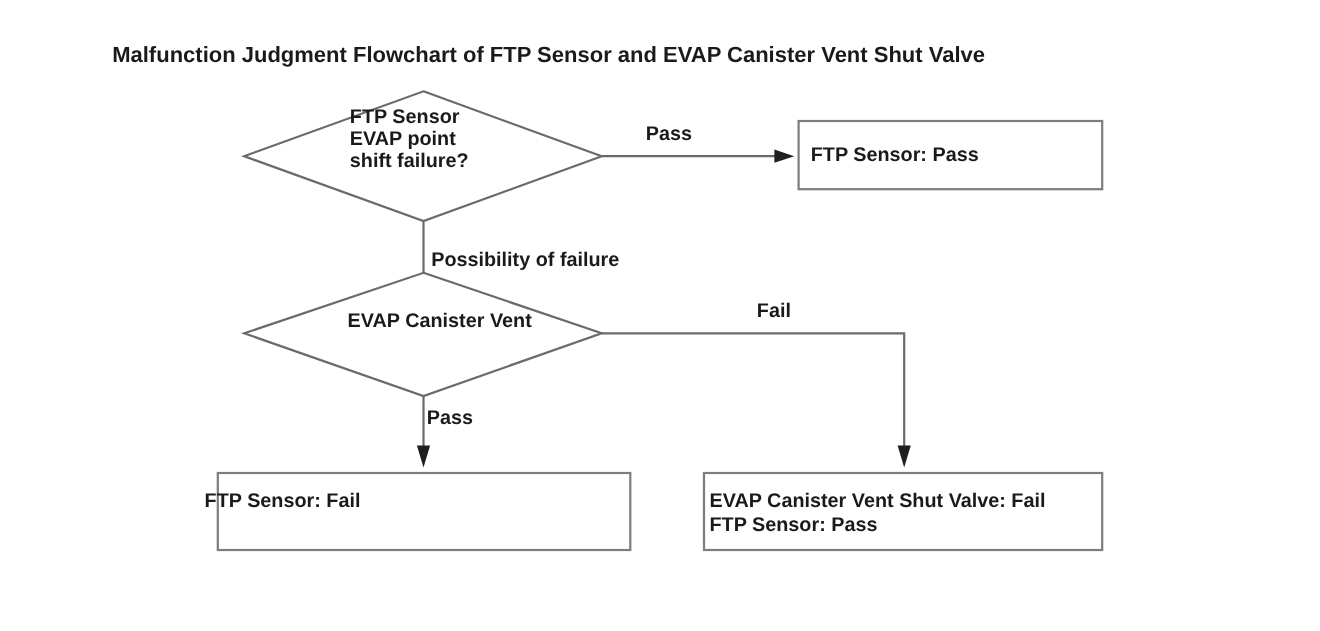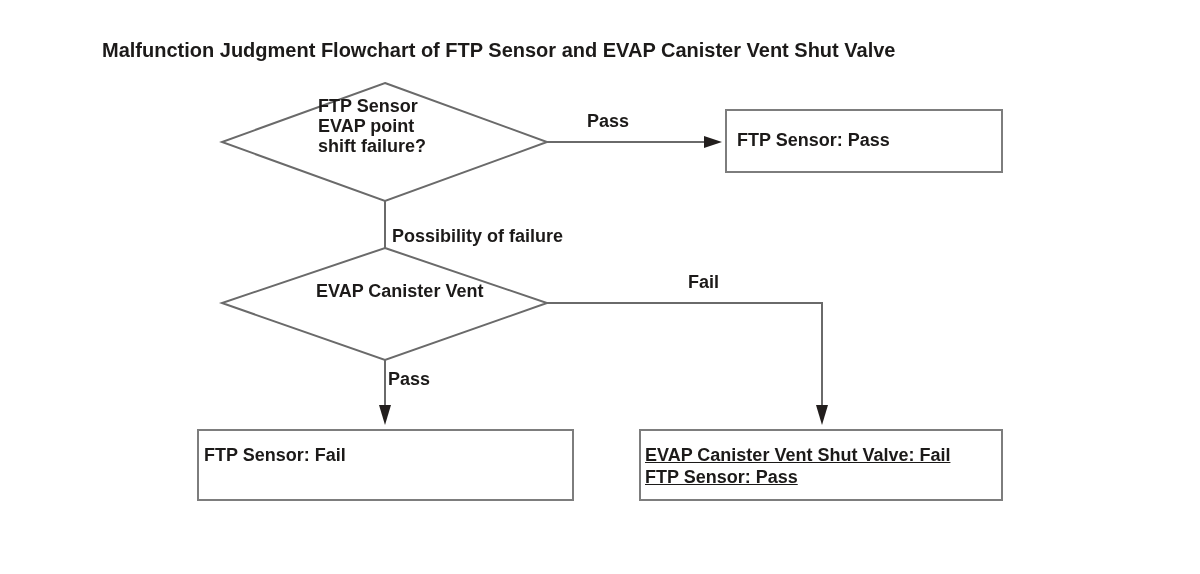--- a/index.html
+++ b/index.html
@@ -35,22 +35,22 @@
     left:102px;top:38px;
     font-size:20px;line-height:24px;
   }
   .d1-text{left:318px;top:96px;line-height:20px;}
   .d2-text{left:288px;top:281px;line-height:21px;margin-left:28px;}
   .lbl-pass-top{left:587px;top:111px;}
   .lbl-possibility{left:392px;top:226px;text-align:center;}
   .lbl-fail{left:660px;top:272px;margin-left:28px;}
   .lbl-pass-bottom{left:388px;top:369px;}
   .box1-text{left:737px;top:130px;}
-  .box2-text{left:204px;top:444px;line-height:22px;}
-  .box3-text{left:645px;top:444px;line-height:22px;text-decoration:underline;}
+  .box2-text{left:186px;top:444px;line-height:22px;}
+  .box3-text{left:645px;top:444px;line-height:22px;}
 </style>
 </head>
 <body>
 
 <div class="stage">
 
   <svg width="1200" height="574" viewBox="0 0 1200 574">
 
     <polygon class="shape" points="385,83 547,142 385,201 222,142"></polygon>
 

